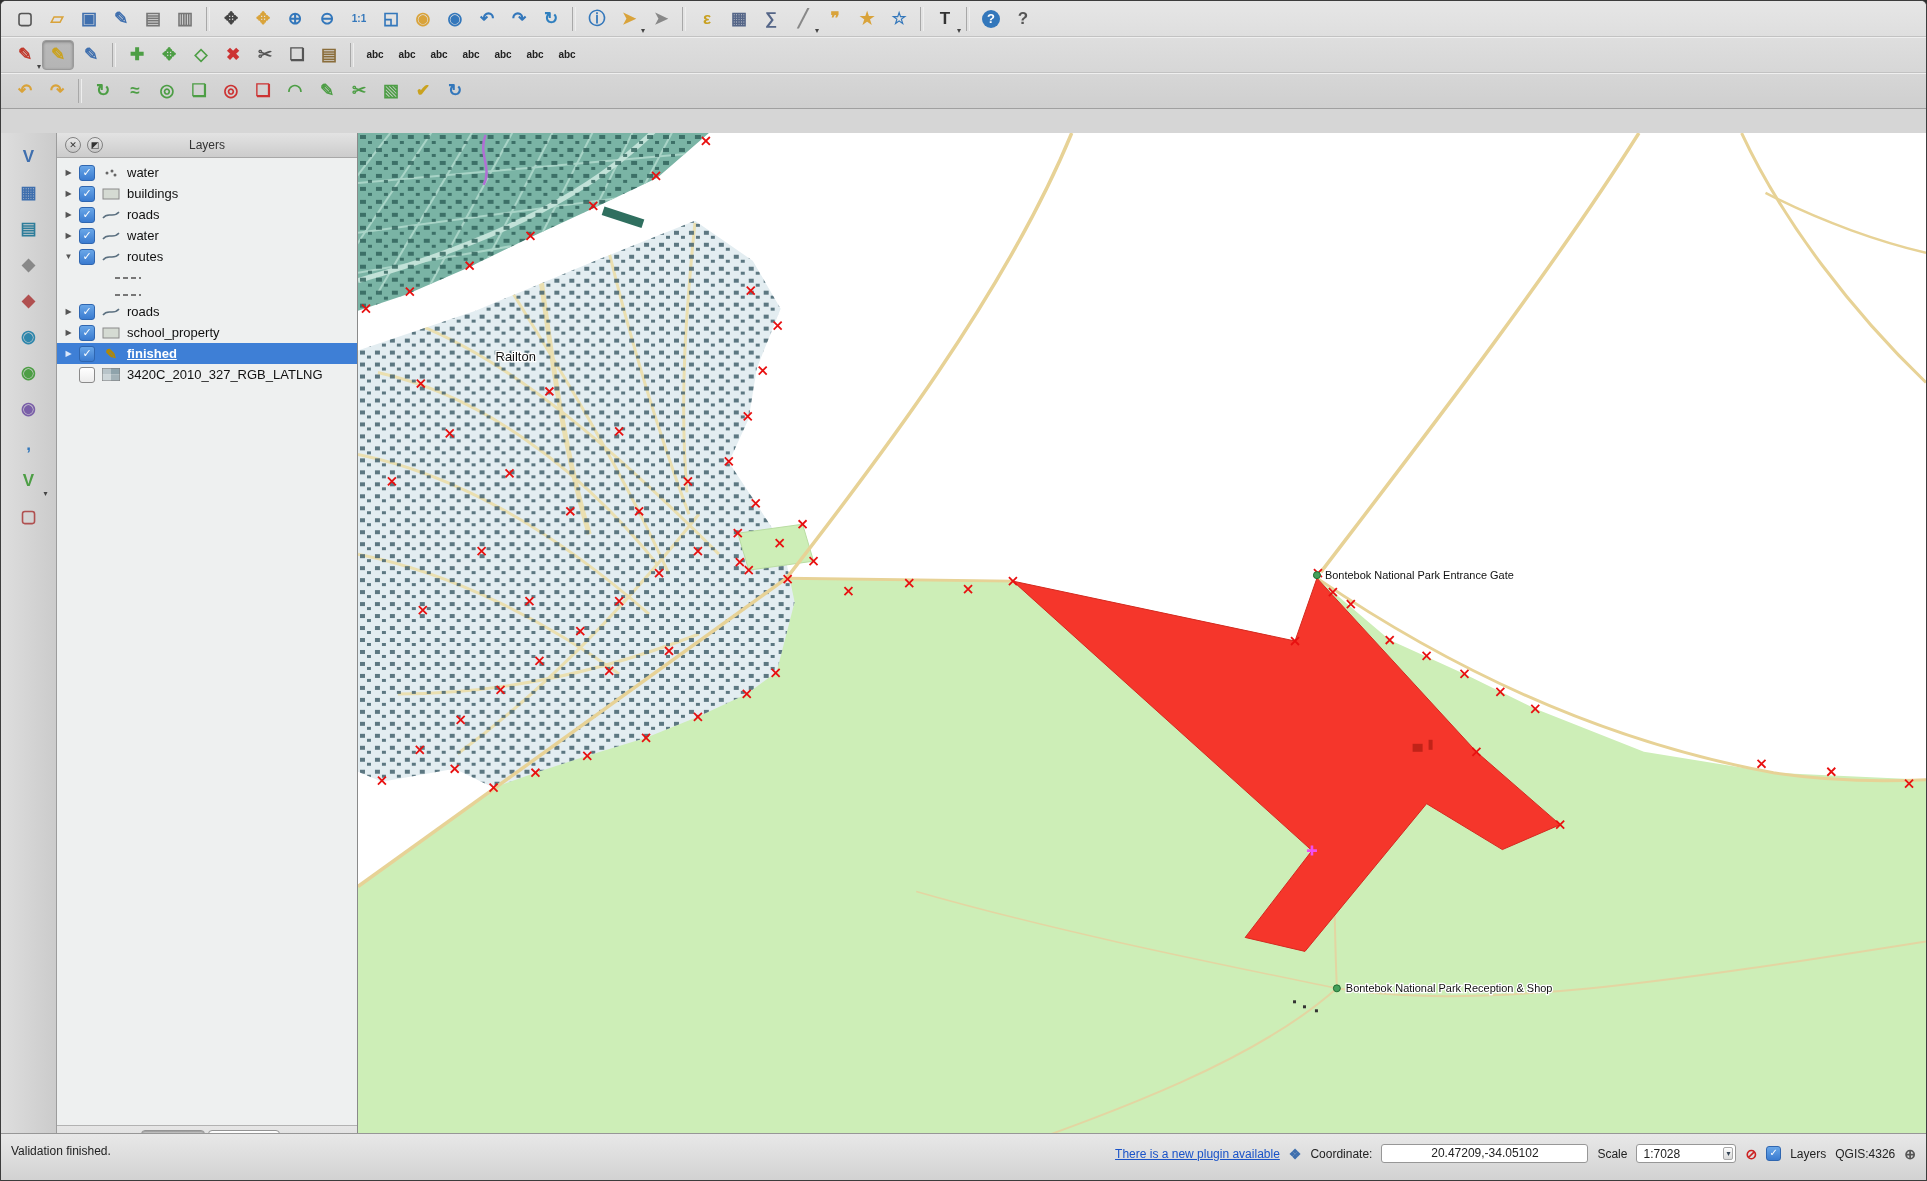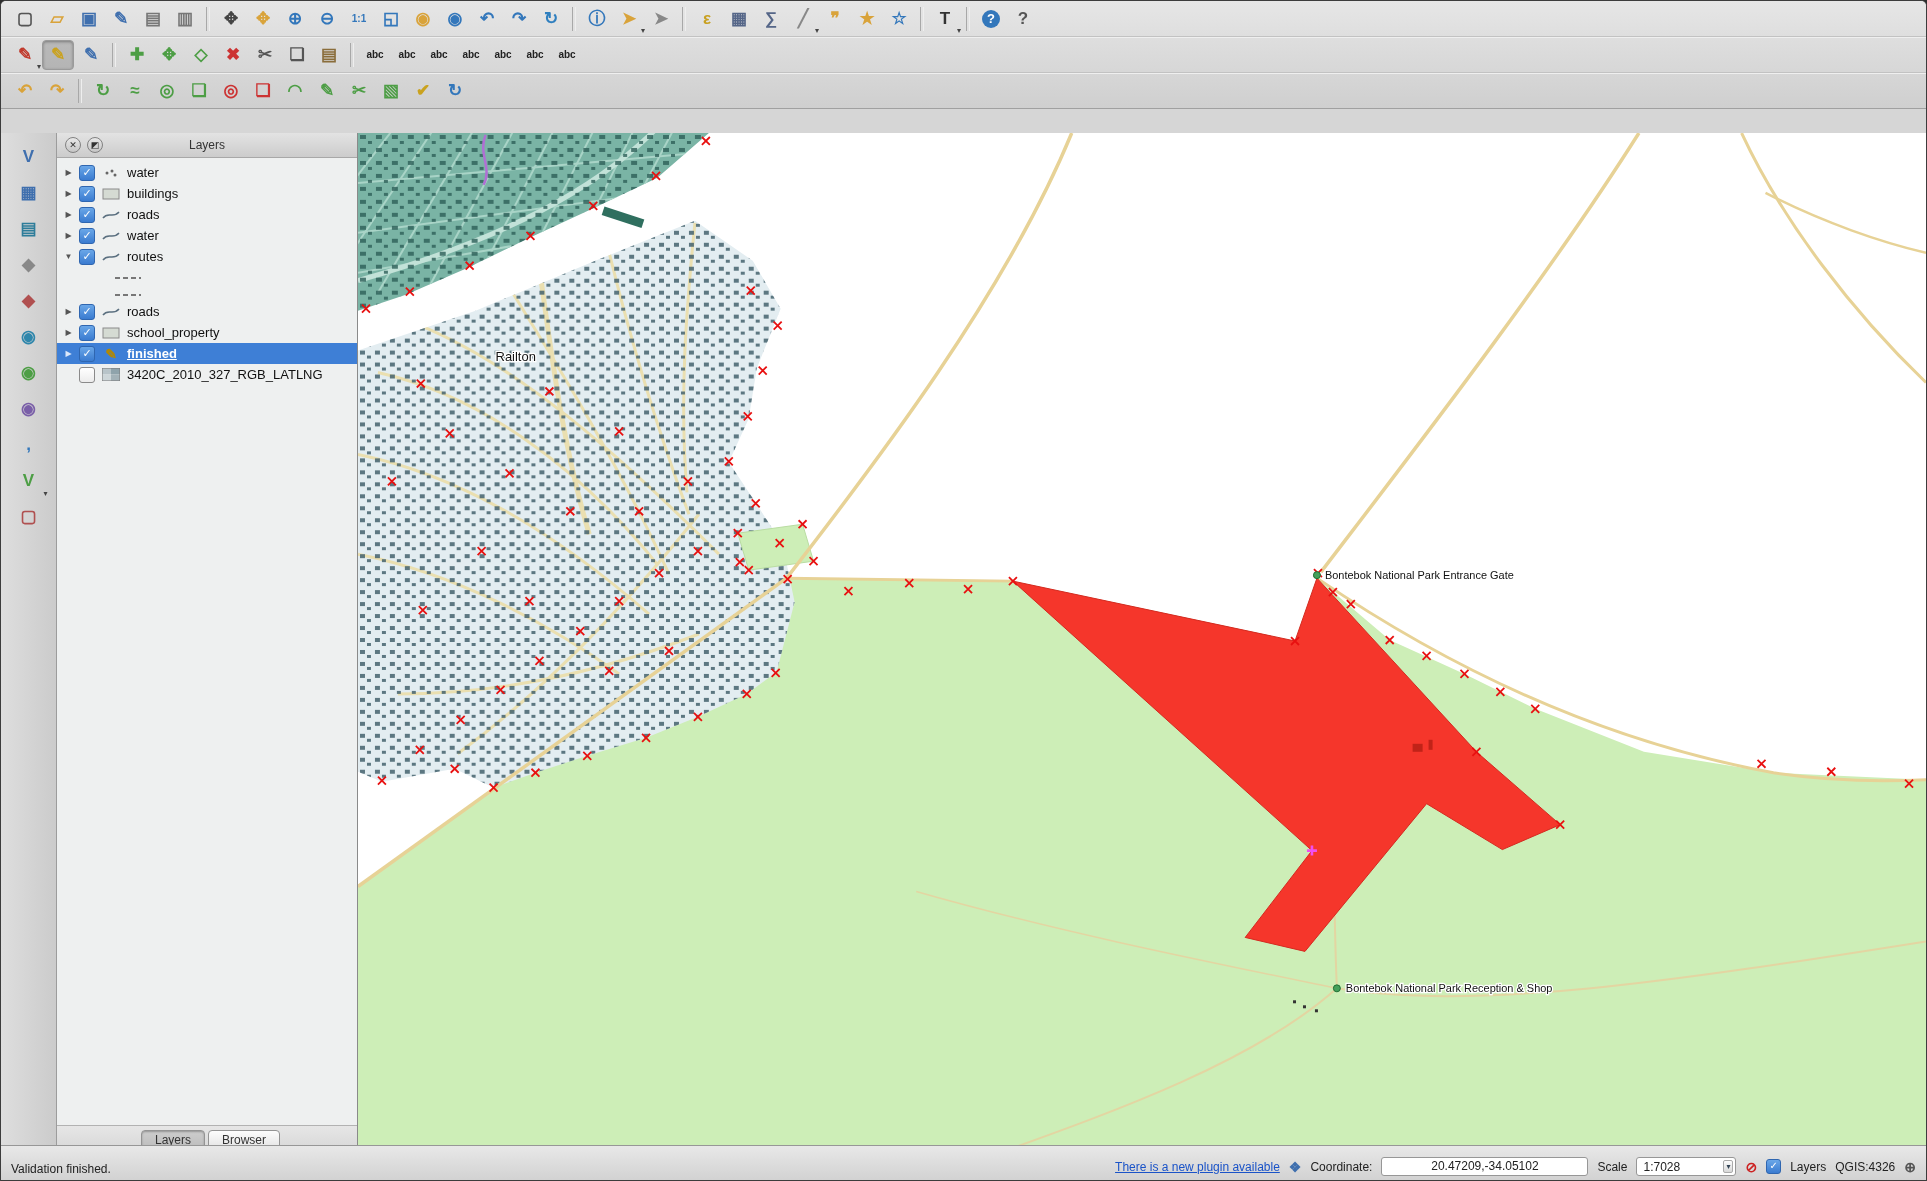--- a/index.html
+++ b/index.html
@@ -47,21 +47,21 @@
   .panel-tabs{height:28px;display:flex;align-items:center;padding-left:84px;gap:3px;background:linear-gradient(#e6e6e6,#d6d6d6);border-top:1px solid #b2b2b2;flex:none;}
   .ptab{font-size:12px;padding:2px 13px;border:1px solid #949494;border-radius:4px;background:linear-gradient(#fdfdfd,#e2e2e2);color:#333;}
   .ptab.active{background:linear-gradient(#cdcdcd,#bcbcbc);box-shadow:inset 0 1px 2px rgba(0,0,0,.28);}
   
   .map{flex:1;position:relative;background:#ec4899;overflow:hidden;}
   .map svg{position:absolute;inset:0;width:100%;height:100%;}
   .vmark{stroke:#e81010;stroke-width:1.8;fill:none;}
   .selvmark{stroke:#f050f0;stroke-width:2.6;fill:none;}
   .maplabel{fill:#111;stroke:#ffffff;stroke-width:2.5px;paint-order:stroke;font-family:"Liberation Sans",sans-serif;}
   
-  .status-bar{position:absolute;bottom:0;left:0;right:0;height:26px;background:linear-gradient(#e8e8e8,#d2d2d2);border-top:1px solid #979797;display:flex;align-items:flex-end;font-size:12px;color:#222;padding:4px 10px;gap:8px;}
+  .status-bar{position:absolute;bottom:0;left:0;right:0;height:26px;background:linear-gradient(#e8e8e8,#d2d2d2);border-top:1px solid #979797;display:flex;align-items:flex-start;font-size:12px;color:#222;padding:10px 10px;gap:8px;}
   .sb-right{margin-left:auto;display:flex;align-items:center;gap:9px;}
   .link{color:#1a53c8;text-decoration:underline;}
   .coord-input{width:205px;height:17px;background:#fff;border:1px solid #979797;border-radius:3px;text-align:center;font-size:12px;line-height:17px;}
   .scale-combo{width:90px;height:17px;background:#fff;border:1px solid #979797;border-radius:3px;display:flex;align-items:center;justify-content:space-between;padding:0 2px 0 6px;font-size:12px;}
   .scale-combo .carrow{font-size:8px;color:#345;background:linear-gradient(#fdfdfd,#d8d8d8);border:1px solid #aaa;border-radius:2px;padding:0 2px;line-height:11px;}
   .sb-check{width:13px;height:13px;border:1px solid #2f66b0;border-radius:3px;background:linear-gradient(#6aa7e8,#3a7bd0);color:#fff;font-size:10px;line-height:12px;text-align:center;}
   .sb-icon{font-size:14px;font-weight:bold;line-height:1;}
 </style>
 </head>
 <body>

